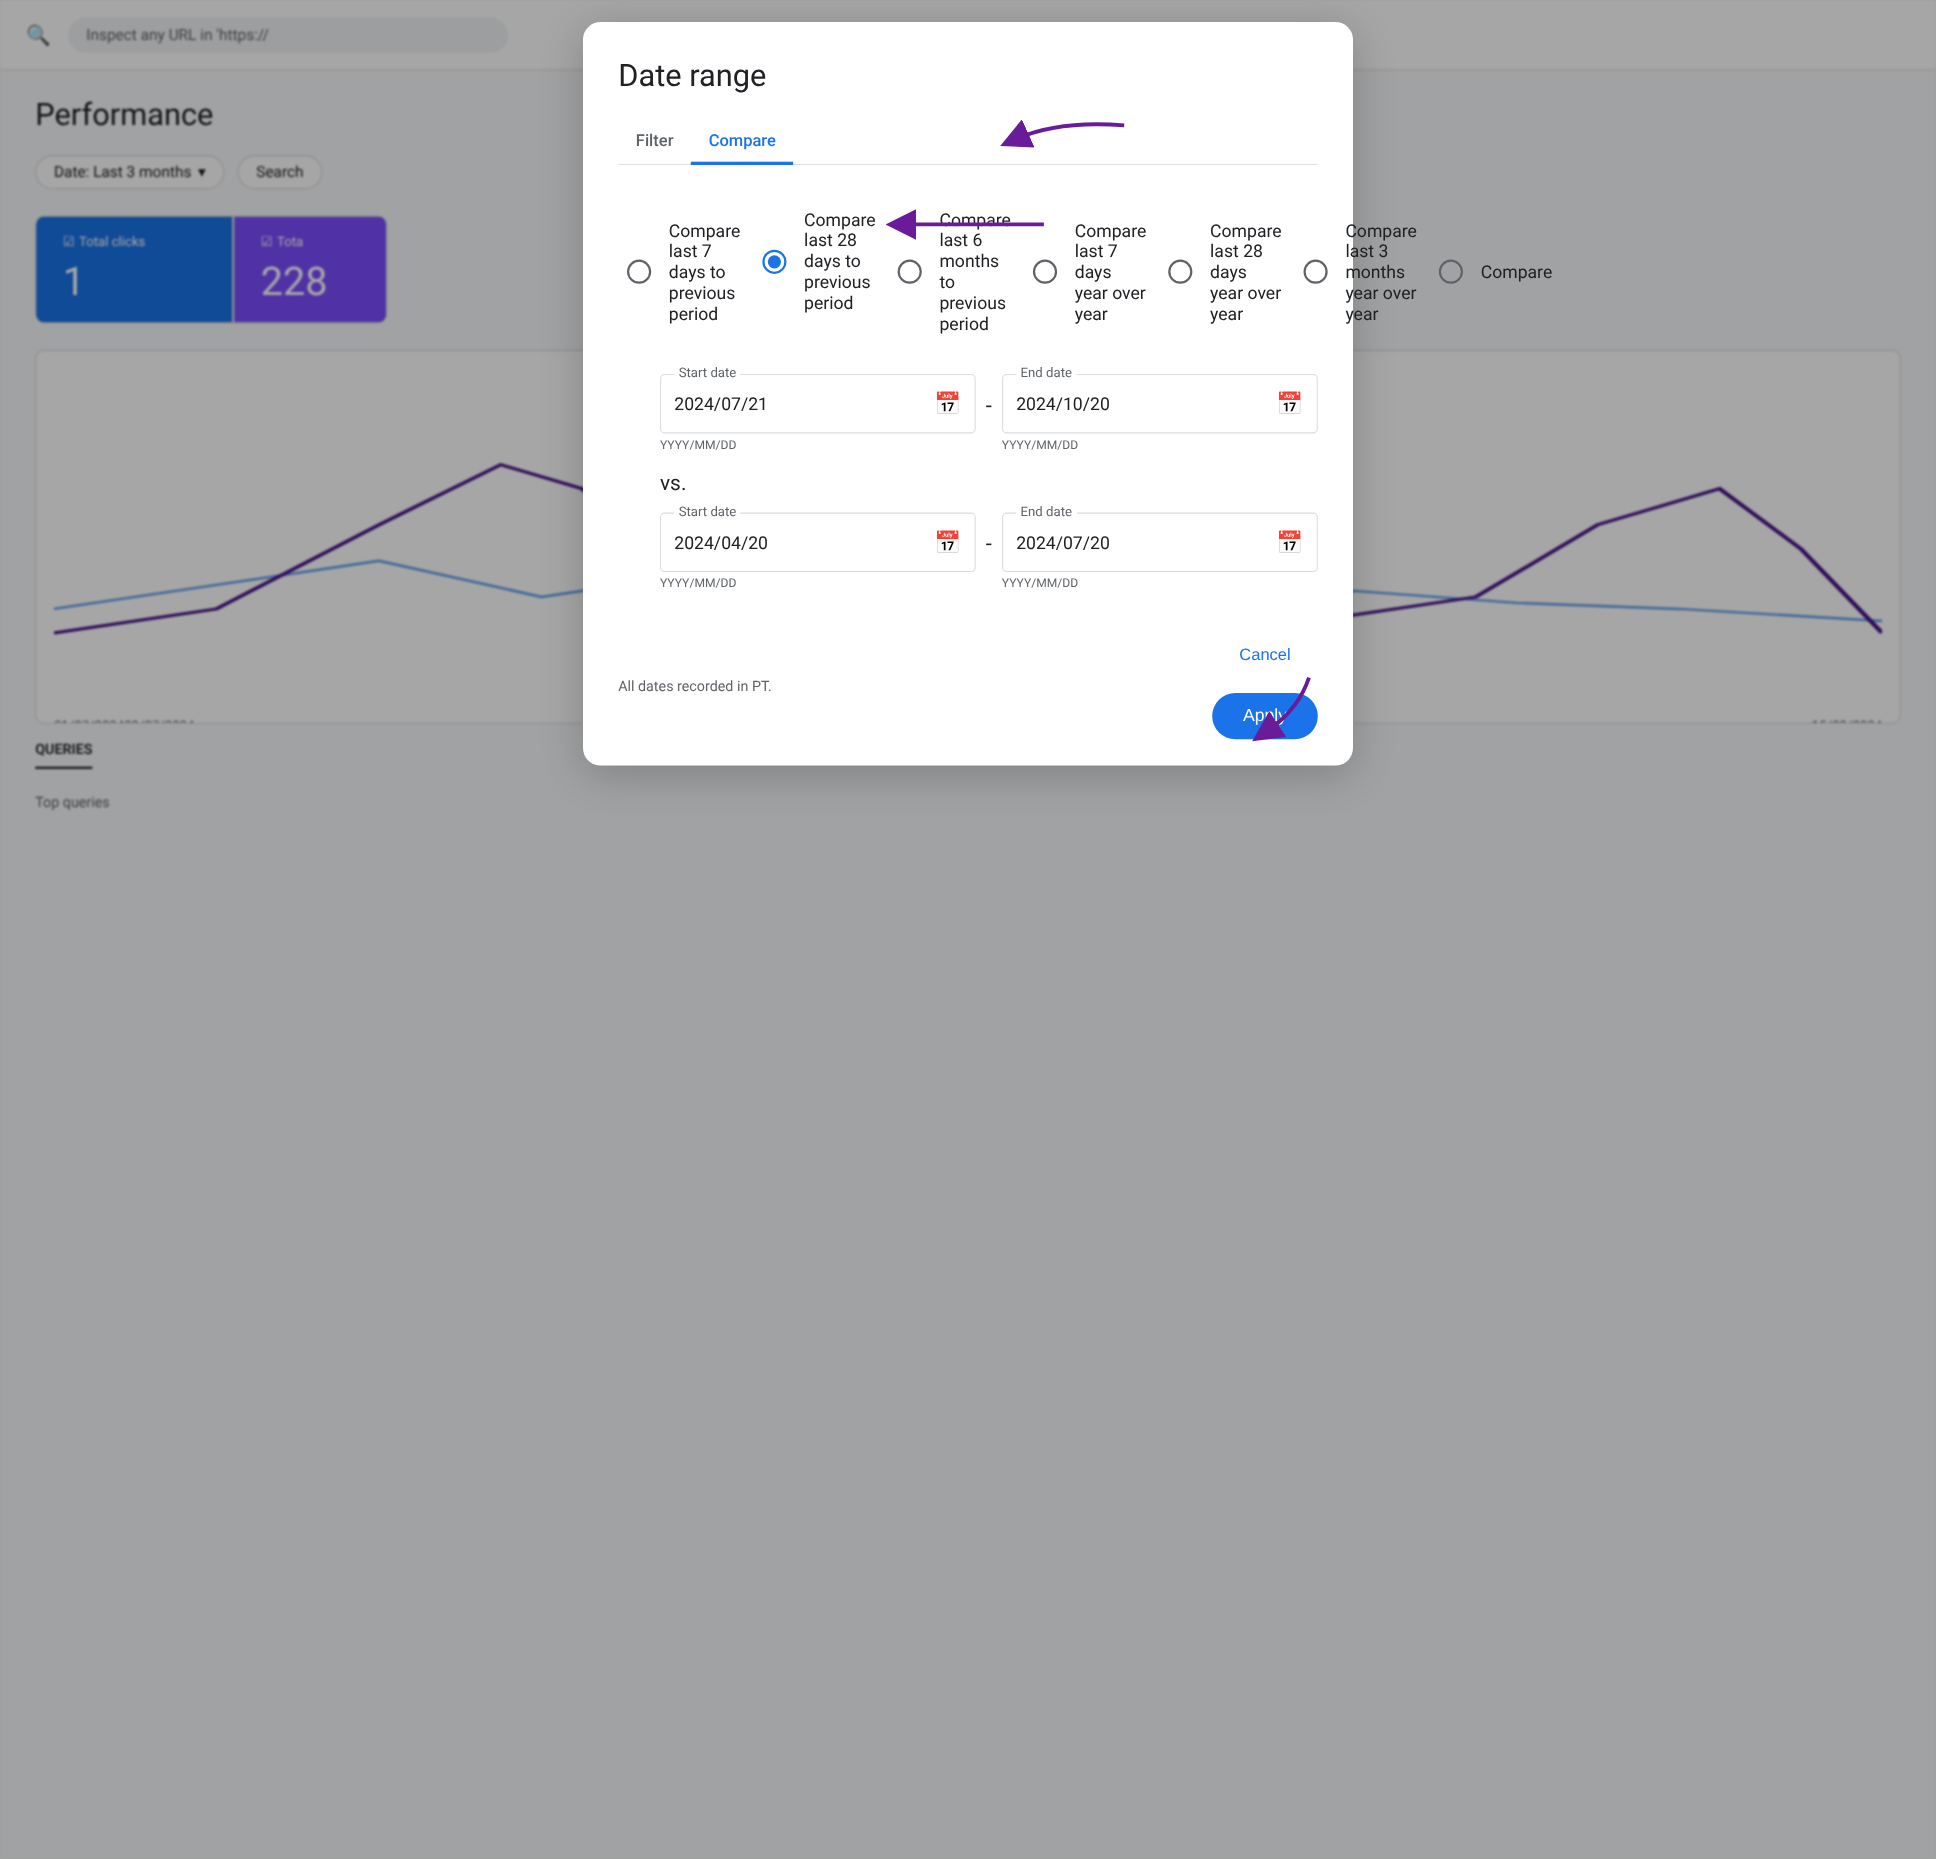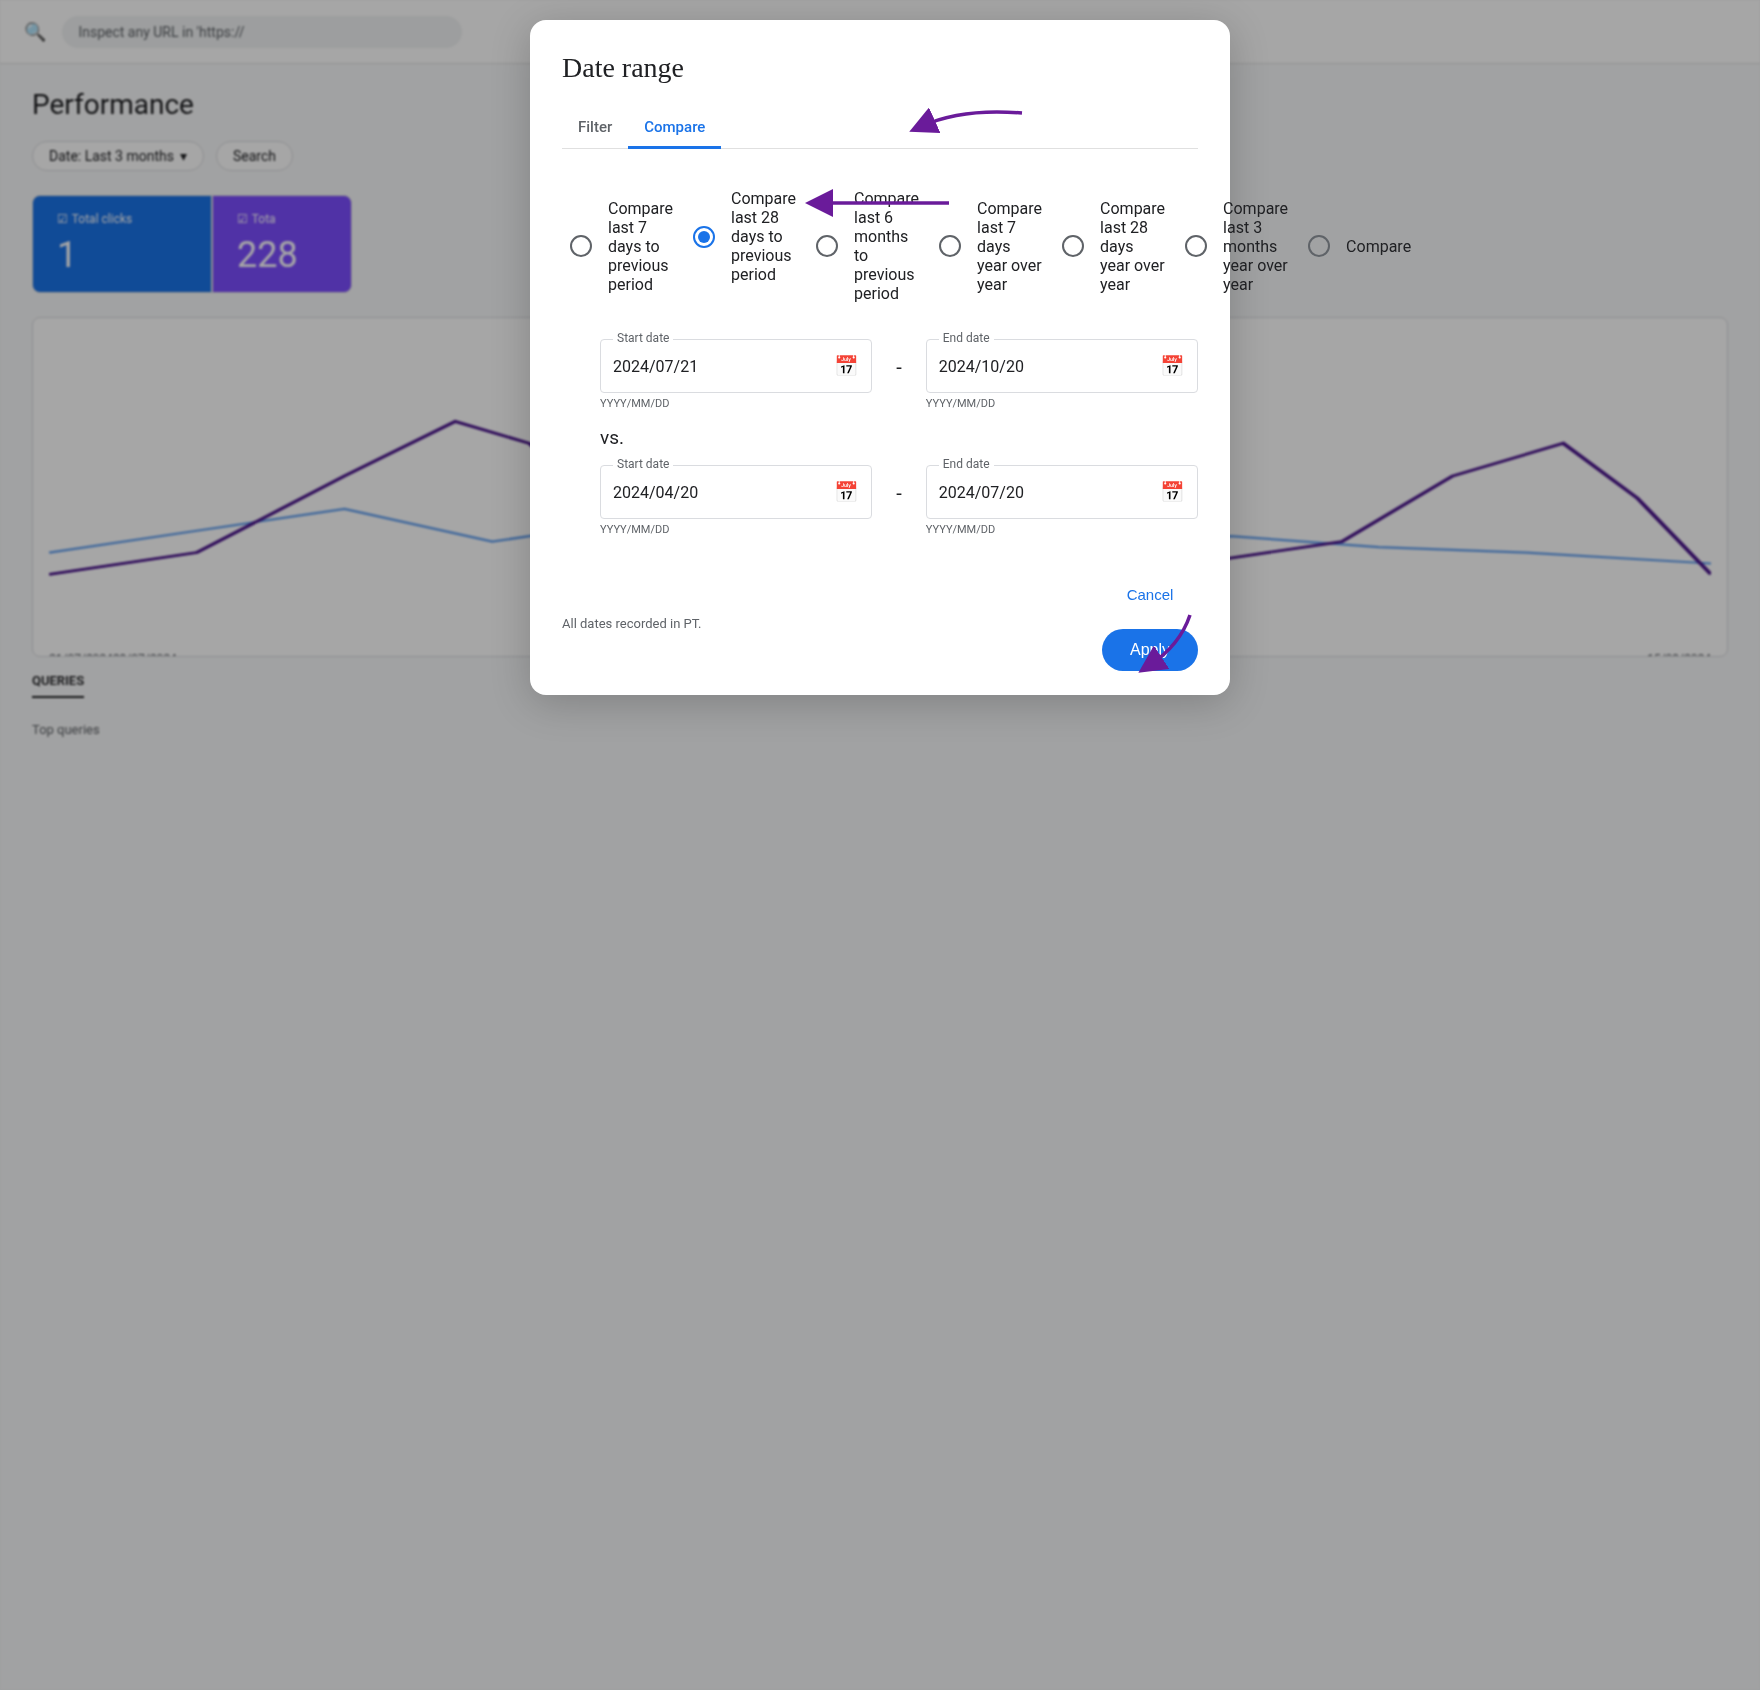--- a/index.html
+++ b/index.html
@@ -183,21 +183,20 @@
       padding: 32px 32px 24px 32px;
       position: relative;
       box-shadow: 0 8px 40px rgba(0,0,0,0.2);
     }
 
     .modal-title {
       font-size: 28px;
       font-weight: 400;
       color: #202124;
       margin-bottom: 24px;
-      font-family: Liberation Serif, serif;
     }
 
     
     .modal-tabs {
       display: flex;
       border-bottom: 1px solid #e0e0e0;
       margin-bottom: 28px;
       position: relative;
     }
 
@@ -268,21 +267,21 @@
 
     
     .custom-section {
       margin-left: 38px;
       margin-top: 16px;
     }
 
     .date-row {
       display: flex;
       align-items: center;
-      gap: 24px;
+      gap: 9px;
       margin-bottom: 16px;
     }
 
     .date-input-label {
       font-size: 12px;
       color: #5f6368;
       position: absolute;
       top: -9px;
       left: 12px;
       background: #fff;

